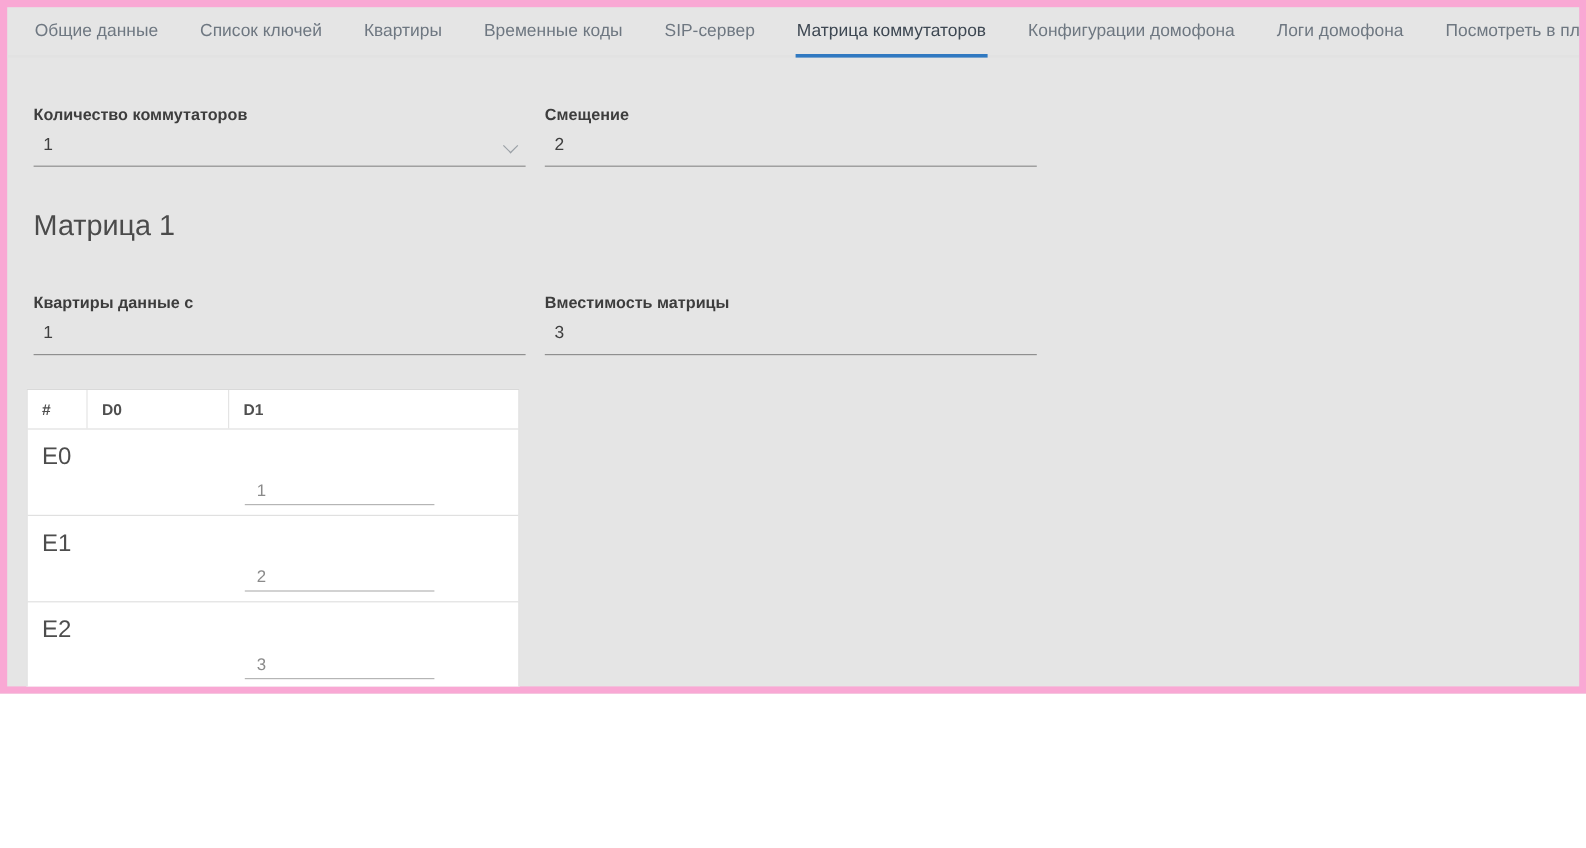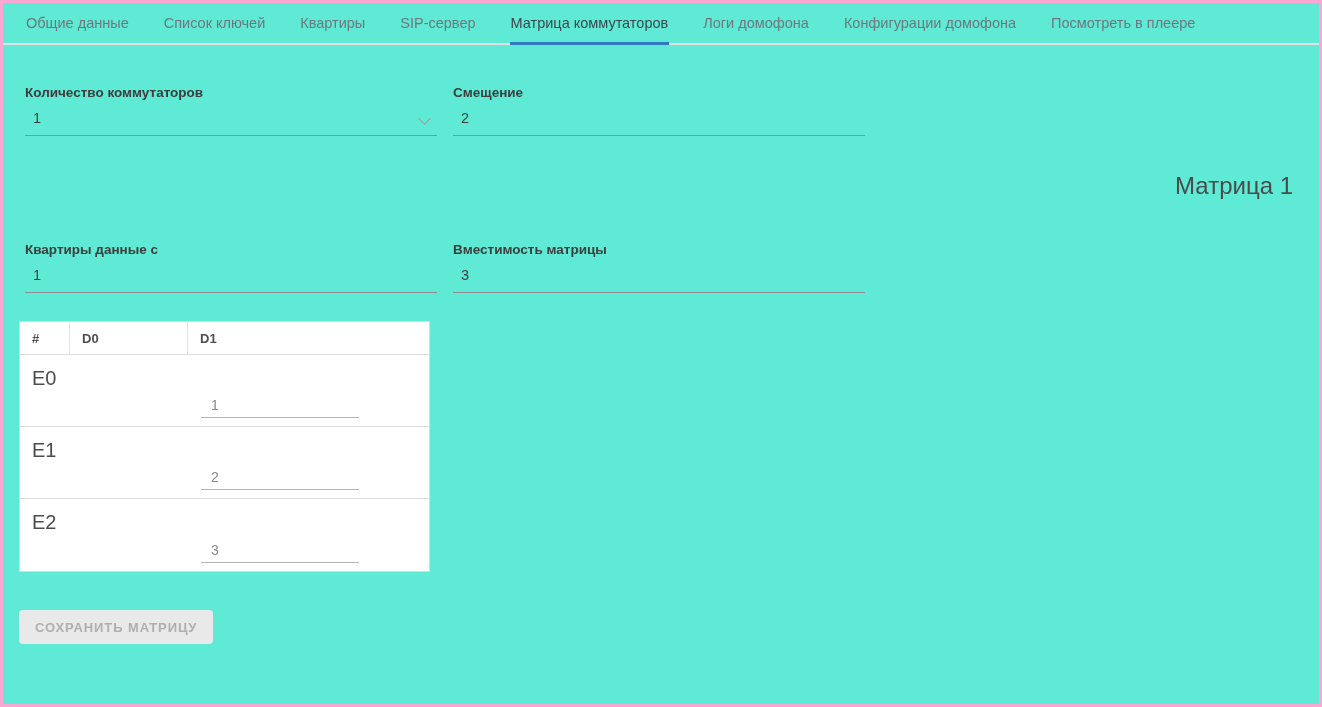--- a/index.html
+++ b/index.html
@@ -2,23 +2,23 @@
 <html><head>
 <meta charset="utf-8">
 <style>
   * { margin: 0; padding: 0; box-sizing: border-box; }
   html, body { width: 1322px; height: 707px; }
   body {
     font-family: "Liberation Sans", "DejaVu Sans", sans-serif;
     background: #fff;
   }
   .page {
-    width: 1322px; height: 707px;
-    border: 3px solid #f9a8d4;
-    background: #5eead4;
+    width: 1322px; height: 578px;
+    border: 6px solid #f9a8d4;
+    background: #e5e5e5;
     overflow: hidden;
   }
 
   
   .tabbar {
     height: 42px;
     display: flex;
     align-items: stretch;
     gap: 33px;
     padding: 0 22px;
@@ -80,21 +80,20 @@
     border-right: 1.6px solid #9aa0a6;
     border-bottom: 1.6px solid #9aa0a6;
     transform: rotate(45deg);
   }
 
   .matrix-title {
     margin: 36px 0 0 6px;
     font-size: 24px;
     font-weight: 400;
     color: #4b4b4b;
-    text-align: right;
   }
 
   
   .btn {
     display: inline-block;
     height: 34px;
     padding: 0 16px;
     border: none;
     border-radius: 4px;
     font-family: inherit;
@@ -167,24 +166,25 @@
 </style>
 </head>
 <body>
 
 <div class="page">
 
   <div class="tabbar">
     <div class="tab">Общие данные</div>
     <div class="tab">Список ключей</div>
     <div class="tab">Квартиры</div>
+    <div class="tab">Временные коды</div>
     <div class="tab">SIP-сервер</div>
     <div class="tab active">Матрица коммутаторов</div>
+    <div class="tab">Конфигурации домофона</div>
     <div class="tab">Логи домофона</div>
-    <div class="tab">Конфигурации домофона</div>
     <div class="tab">Посмотреть в плеере</div>
   </div>
 
   <div class="content">
 
     <div class="form-grid row1 indent">
       <div>
         <div class="flabel">Количество коммутаторов</div>
         <div class="fcontrol">
           <span>1</span>

